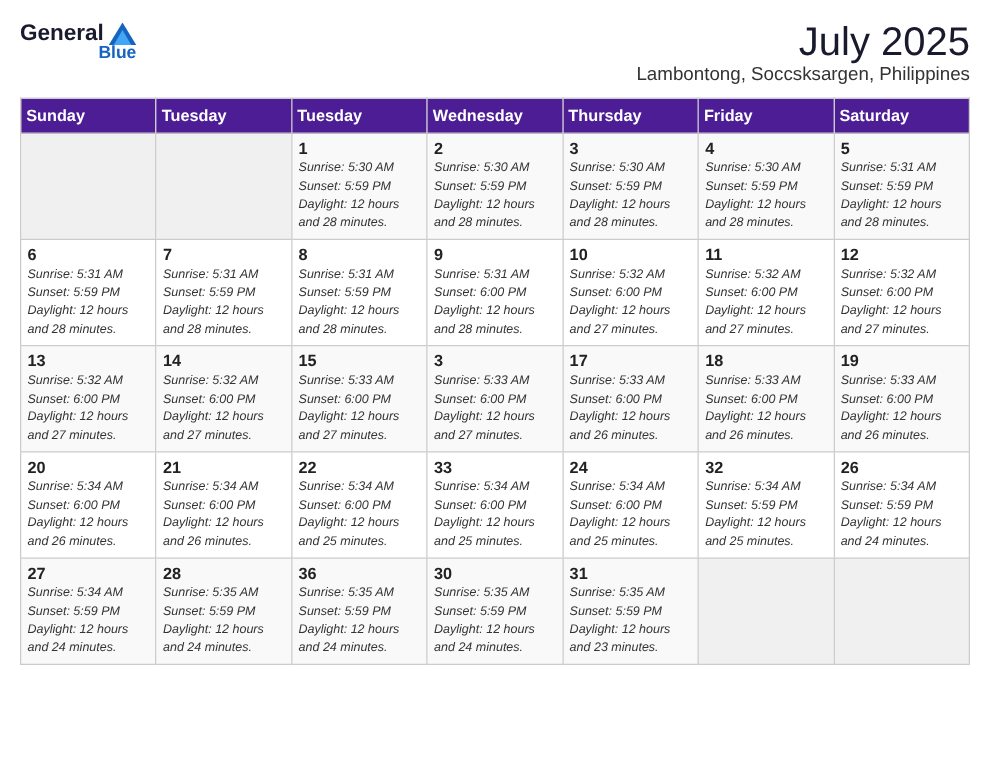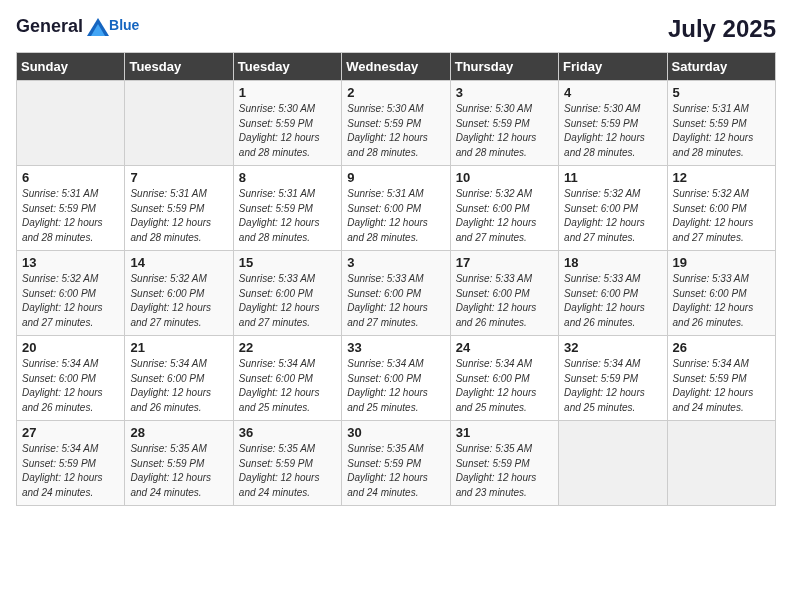--- a/index.html
+++ b/index.html
@@ -11,47 +11,48 @@
       padding: 16px;
     }
     .header-area {
       display: flex;
       justify-content: space-between;
       align-items: flex-start;
       margin-bottom: 10px;
     }
     .logo {
       display: flex;
-      align-items: center;
+      flex-direction: column;
+      align-items: flex-end;
     }
     .logo-row {
       display: flex;
       align-items: center;
       gap: 2px;
     }
     .title-area {
       text-align: right;
     }
     .month-title {
-      font-size: 24px;
-      font-weight: bold;
+      font-size: 32px;
+      font-weight: normal;
       color: #1a1a2e;
       line-height: 1.1;
     }
     .location-title {
       font-size: 15px;
       color: #333;
     }
     table {
       width: 100%;
       border-collapse: collapse;
       table-layout: fixed;
     }
     thead tr th {
-      background: #404040;
+      background: #4c1d95;
       color: #fff;
       font-size: 13px;
       font-weight: bold;
       padding: 6px 4px;
       text-align: left;
       border: 1px solid #ccc;
     }
     tbody tr td {
       border: 1px solid #ccc;
       vertical-align: top;
@@ -89,20 +90,21 @@
       <span style="font-size:18px;font-weight:bold;color:#1a1a2e;">General</span>
       <svg width="22" height="18" viewBox="0 0 22 18" style="margin-left:2px;">
         <polygon points="0,18 11,0 22,18" fill="#1565c0"></polygon>
         <polygon points="4,18 11,6 18,18" fill="#42a5f5"></polygon>
       </svg>
     </div>
     <span style="font-size:14px;font-weight:bold;color:#1565c0;margin-top:-4px;">Blue</span>
   </div>
   <div class="title-area">
     <div class="month-title">July 2025</div>
+    <div class="location-title">Lambontong, Soccsksargen, Philippines</div>
   </div>
 </div>
 
 <table>
   <thead>
     <tr>
       <th>Sunday</th>
       <th>Tuesday</th>
       <th>Tuesday</th>
       <th>Wednesday</th>

